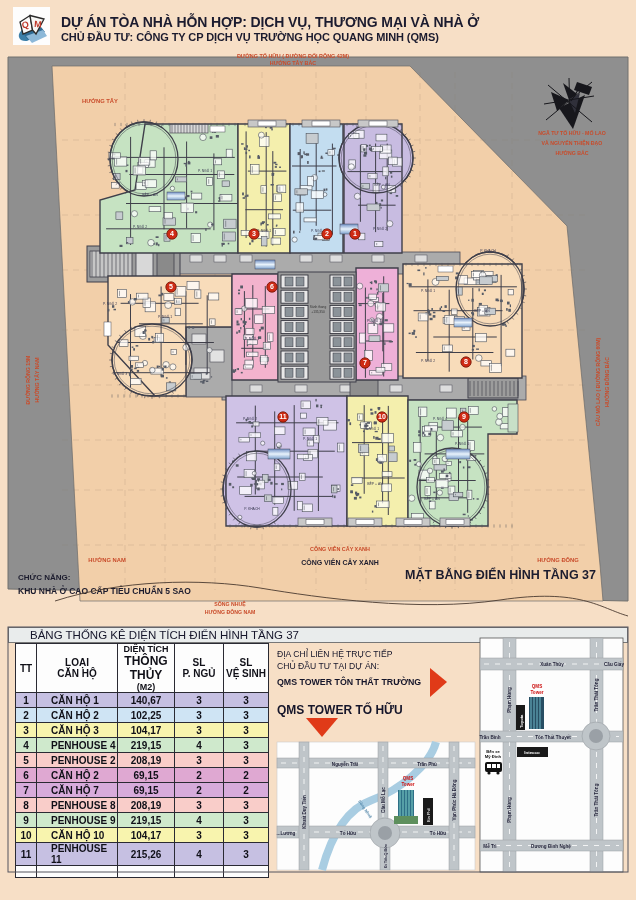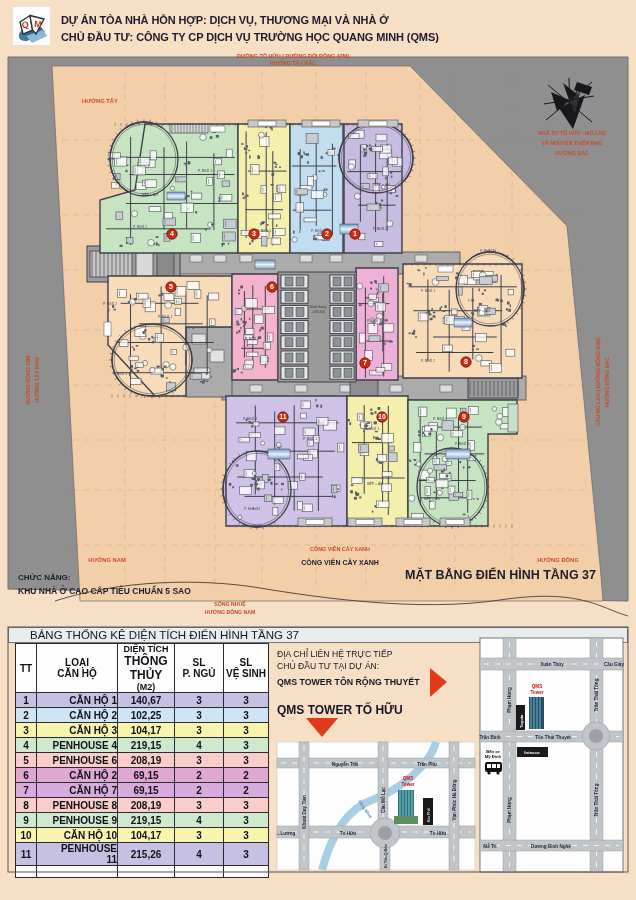--- a/index.html
+++ b/index.html
@@ -1,37 +1,37 @@
 <!DOCTYPE html>
 <html><head><meta charset="utf-8">
 <style>
 * { margin:0; padding:0; box-sizing:border-box; }
 html,body { width:636px; height:900px; background:#f7dfc6; font-family:"Liberation Sans",sans-serif; overflow:hidden; position:relative; }
 .abs { position:absolute; }
 table.area { border-collapse:collapse; table-layout:fixed; }
 table.area td { border:1px solid #2a2a33; font-weight:bold; color:#101018; padding:0; }
 table.area td.c { text-align:center; }
-table.area td.l { text-align:right; padding-left:14px; }
+table.area td.l { text-align:left; padding-left:14px; }
 </style></head>
 <body>
 
 <div class="abs" style="left:0;top:0;width:636px;height:900px;background:#f7dfc6"></div>
 
 <svg class="abs" style="left:13px;top:7px" width="37" height="38" viewBox="0 0 37 38">
 <rect x="0" y="0" width="37" height="38" fill="#fdfdfd"></rect>
 <path d="M8 24 C3 29 7 35 14 34 L22 30 L11 20 Z" fill="#3d7fa8"></path>
 <path d="M10 26 L28 20 L32 25 L15 33 Z" fill="#2f6b94"></path>
 <path d="M13 29 L30 23 L34 29 L19 36 Z" fill="#8cb8d8"></path>
 <path d="M7 15 L17 8.5 L19.5 23 L10 27 Z" fill="#fbfbfb" stroke="#2a2a2a" stroke-width="1.3"></path>
 <path d="M17 8.5 L31 12 L23 27 L19.5 23 Z" fill="#f6f6f4" stroke="#2a2a2a" stroke-width="1.3"></path>
 <text x="9.5" y="21.5" font-size="9" font-weight="bold" fill="#c0392b" transform="rotate(-12 9.5 21.5)">Q</text>
 <text x="21" y="20" font-size="9" font-weight="bold" fill="#c0392b" transform="rotate(4 21 20)">M</text>
 </svg>
 
-<div class="abs" style="left:61px;top:14px;font-size:11px;font-weight:bold;color:#1b1b2f;letter-spacing:-0.1px">DỰ ÁN TÒA NHÀ HỖN HỢP: DỊCH VỤ, THƯƠNG MẠI VÀ NHÀ Ở</div>
+<div class="abs" style="left:61px;top:14px;font-size:14px;font-weight:bold;color:#1b1b2f;letter-spacing:-0.1px">DỰ ÁN TÒA NHÀ HỖN HỢP: DỊCH VỤ, THƯƠNG MẠI VÀ NHÀ Ở</div>
 
 <div class="abs" style="left:61px;top:31px;font-size:11px;font-weight:bold;color:#1b1b2f;letter-spacing:-0.1px">CHỦ ĐẦU TƯ: CÔNG TY CP DỊCH VỤ TRƯỜNG HỌC QUANG MINH (QMS)</div>
 
 <svg width="636" height="900" viewBox="0 0 636 900" style="position:absolute;left:0;top:0" font-family="Liberation Sans, sans-serif">
 <defs>
 <linearGradient id="glass" x1="0" y1="0" x2="0" y2="1">
 <stop offset="0" stop-color="#6f8fc4"></stop>
         <stop offset="0.5" stop-color="#e8f2fb"></stop>
         <stop offset="1" stop-color="#7fa3cf"></stop>
 </linearGradient>
@@ -1391,21 +1391,21 @@
 <tr style="height:15px;font-size:10px;background:#cfe9cc">
         <td class="c">4</td>
         <td class="l">PENHOUSE 4</td>
         <td class="c">219,15</td>
         <td class="c">4</td>
         <td class="c">3</td>
       </tr>
 
 <tr style="height:15px;font-size:10px;background:#f9cdc9">
         <td class="c">5</td>
-        <td class="l">PENHOUSE 6</td>
+        <td class="l">PENHOUSE 2</td>
         <td class="c">208,19</td>
         <td class="c">3</td>
         <td class="c">3</td>
       </tr>
 
 <tr style="height:15px;font-size:10px;background:#dfa8d2">
         <td class="c">6</td>
         <td class="l">CĂN HỘ 2</td>
         <td class="c">69,15</td>
         <td class="c">2</td>
@@ -1456,21 +1456,21 @@
         <td></td>
         <td></td>
         <td></td>
         <td></td>
         <td></td>
       </tr>
 </tbody>
   </table>
 
 <div class="abs" style="left:277px;top:648px;font-size:8.6px;font-weight:normal;color:#15152a;line-height:12px">ĐỊA CHỈ LIÊN HỆ TRỰC TIẾP<br>CHỦ ĐẦU TƯ TẠI DỰ ÁN:</div>
-<div class="abs" style="left:277px;top:677px;font-size:8.8px;font-weight:bold;color:#15152a">QMS TOWER TÔN RỘNG THUYẾT</div>
+<div class="abs" style="left:277px;top:677px;font-size:8.8px;font-weight:bold;color:#15152a">QMS TOWER TÔN THẤT TRƯỜNG</div>
 <div class="abs" style="left:277px;top:703px;font-size:12px;font-weight:bold;color:#15152a">QMS TOWER TỐ HỮU</div>
 
 <svg width="636" height="900" viewBox="0 0 636 900" style="position:absolute;left:0;top:0" font-family="Liberation Sans, sans-serif">
 
 <rect x="277" y="742" width="198" height="128" fill="#fdfdfd" stroke="#cccccc" stroke-width="0.6"></rect>
 
 <path d="M436 742 C 430 765, 400 790, 372 800 S 330 840, 322 870" stroke="#a9cde2" stroke-width="8" fill="none"></path>
 
 <g>
       <rect x="277" y="758" width="198" height="10" fill="#bfc5c9" stroke="#9aa0a4" stroke-width="0.5"></rect>

